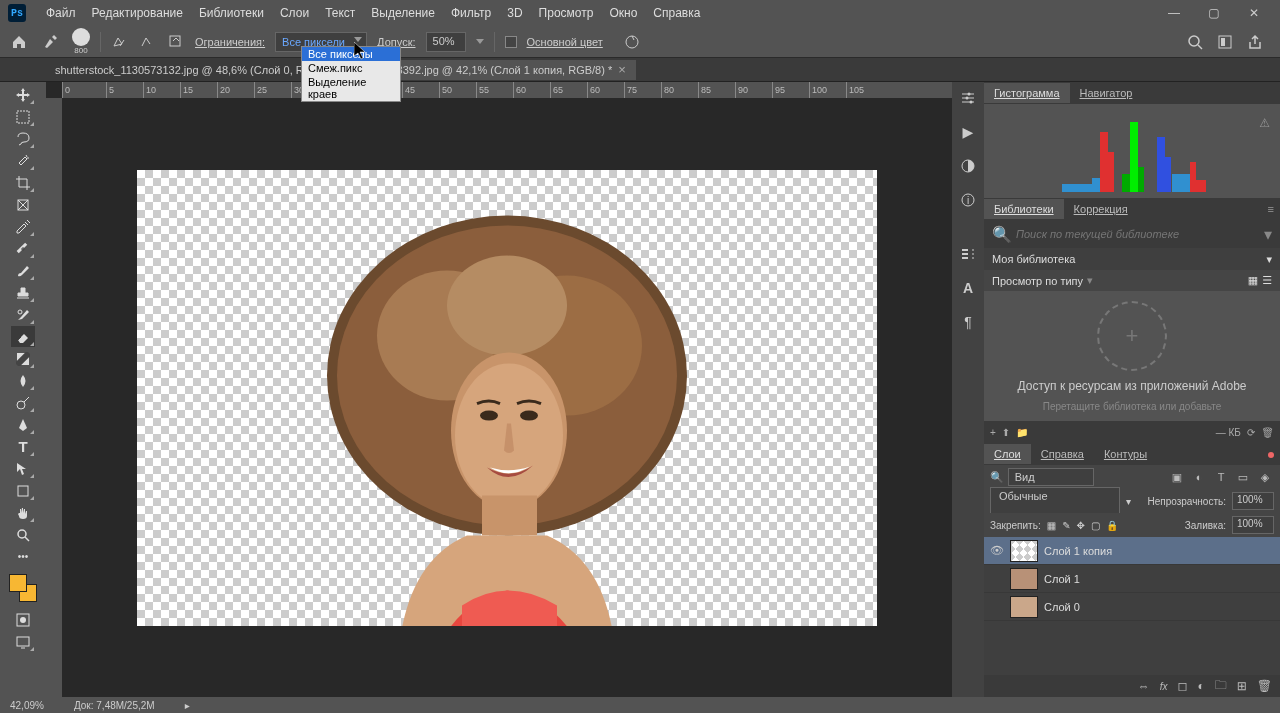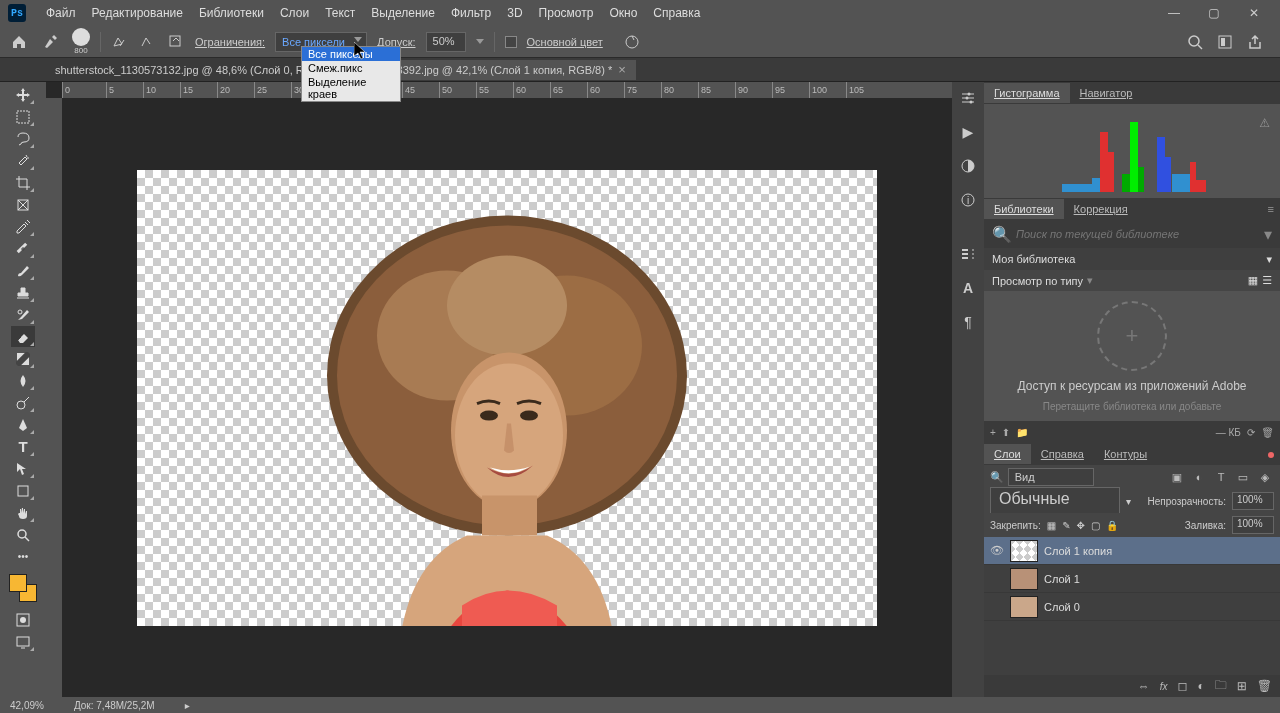--- a/index.html
+++ b/index.html
@@ -79,21 +79,21 @@
 .lib-text1 { color: #ccc; font-size: 12px; text-align: center; padding: 0 20px;}
 .lib-text2 { color: #888; font-size: 10px;}
 .lib-footer { height: 22px; background: #3a3a3a; display: flex; align-items: center; padding: 0 6px; gap: 6px; font-size: 10px; color: #aaa;}
 .lib-footer .spacer { flex:1; }
 
 .layers-panel { flex: 1; display: flex; flex-direction: column;}
 .layer-filter-row { height: 24px; background: #454545; display: flex; align-items: center; padding: 0 6px; gap: 4px; font-size: 11px; color: #ccc;}
 .kind-select { background: #3f3f3f; border: 1px solid #666; padding: 2px 18px 2px 6px; width: 86px; height: 18px; font-size: 11px; color: #ccc; position:relative;}
 .filter-ic { width: 18px; height: 18px; color:#bbb; display:flex;align-items:center;justify-content:center;}
 .layer-mode-row, .layer-lock-row { height: 24px; background: #454545; display: flex; align-items: center; padding: 0 6px; gap: 6px; font-size: 10px; color: #ccc;}
-.mode-select { background: #3f3f3f; border: 1px solid #666; padding: 2px 8px; width: 130px; height: 28px; font-size: 16px; color: #ccc;}
+.mode-select { background: #3f3f3f; border: 1px solid #666; padding: 2px 8px; width: 130px; height: 28px; font-size: 11px; color: #ccc;}
 .pct-mini { background: #3f3f3f; border: 1px solid #666; padding: 1px 4px; width: 42px; height: 18px; font-size: 10px; color: #ccc;}
 .layer-list { flex: 1; background: #3f3f3f; overflow-y: auto;}
 .layer-row { height: 28px; display: flex; align-items: center; padding: 0 6px; gap: 6px; font-size: 11px; color: #ddd; border-bottom: 1px solid #383838;}
 .layer-row.selected { background: #5c6f8a; }
 .eye { width: 14px; height: 14px; color:#ccc; display:flex;align-items:center;justify-content:center;}
 .thumb { width: 28px; height: 22px; background: #888; border: 1px solid #222;}
 .thumb.checker { background-image: linear-gradient(45deg,#ccc 25%,transparent 25%),linear-gradient(-45deg,#ccc 25%,transparent 25%),linear-gradient(45deg,transparent 75%,#ccc 75%),linear-gradient(-45deg,transparent 75%,#ccc 75%); background-size: 8px 8px; background-color:#fff;}
 .panel-footer-icons { height: 22px; background: #3a3a3a; display:flex; align-items:center; justify-content:flex-end; gap: 10px; padding: 0 8px; color:#bbb; font-size:12px;}
 
 

